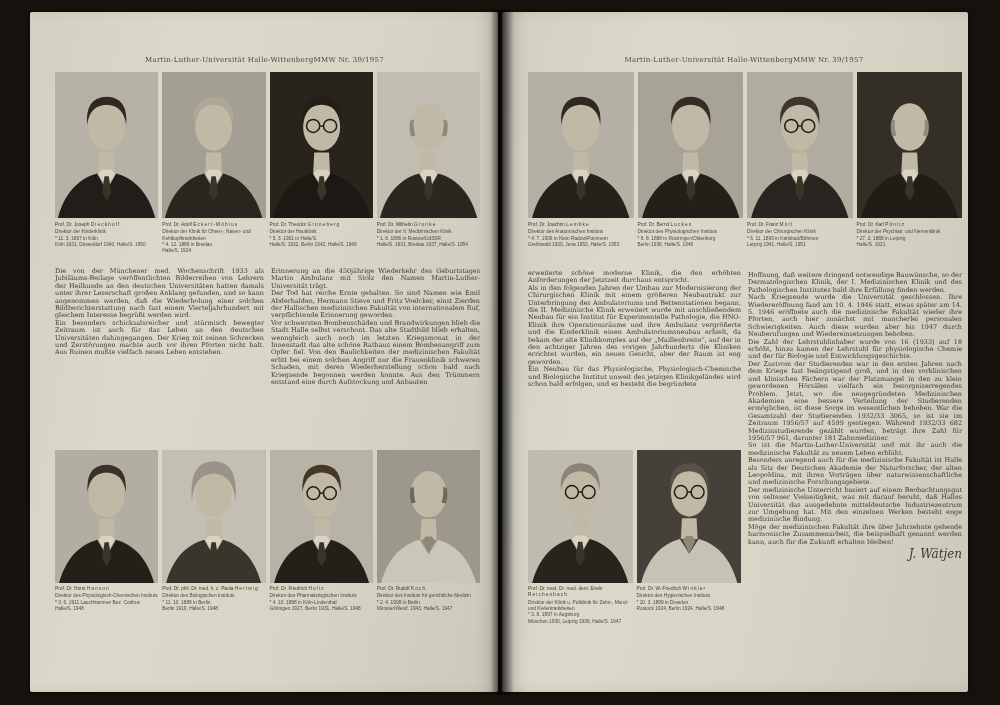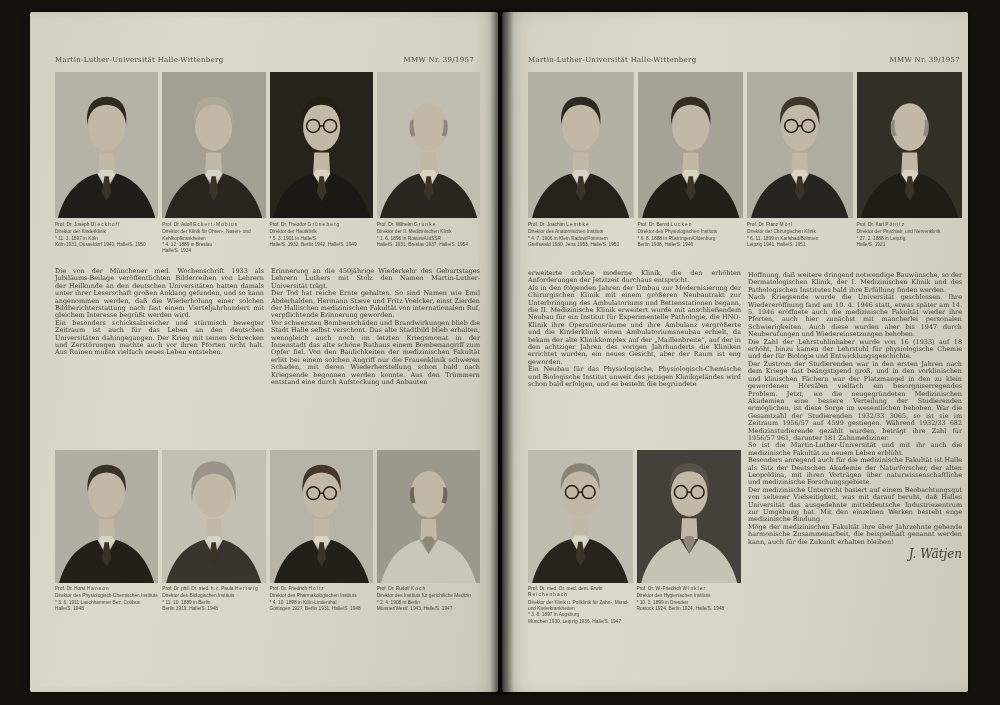--- a/index.html
+++ b/index.html
@@ -10,21 +10,21 @@
   }
   .page{
     position:absolute;top:12px;bottom:13px;
     background:linear-gradient(100deg,#d3d0c1 0%,#dcd9ca 28%,#d8d5c6 62%,#ccc9ba 100%);
     border-radius:2px;
   }
   .page-left{left:30px;width:468px;box-shadow:inset -14px 0 20px -12px rgba(0,0,0,.35), 0 0 6px rgba(0,0,0,.5);}
   .page-right{left:502px;width:466px;box-shadow:inset 16px 0 22px -12px rgba(0,0,0,.4), 0 0 6px rgba(0,0,0,.5);}
   .hdr{
     position:absolute;top:44px;left:25px;right:24px;
-    display:flex;justify-content:space-between;
+    display:flex;justify-content:center;
     font-size:7px;letter-spacing:.3px;color:#4c4638;
   }
   .photo-grid{position:absolute;display:grid;gap:4px;}
   .photo{height:100%;overflow:hidden;box-shadow:inset 0 0 14px rgba(0,0,0,.22);}
   .row1{top:60px;height:146px;grid-template-columns:repeat(4,1fr);}
   .row2{top:438px;height:133px;grid-template-columns:repeat(4,1fr);}
   .row2r{top:438px;height:133px;grid-template-columns:repeat(2,1fr);}
   .cap-grid{position:absolute;display:grid;gap:4px;}
   .cap1{top:210px;grid-template-columns:repeat(4,1fr);}
   .cap2{top:574px;grid-template-columns:repeat(4,1fr);}
@@ -118,21 +118,21 @@
         <div>* 1. 6. 1896 in Rostow/UdSSR</div>
         <div>Halle/S. 1931, Breslau 1937, Halle/S. 1954</div>
       </div>
     </div>
   <div class="cols" style="left:25px;width:425px;">
     <div class="col textcol">
         <p lang="de">Die von der Münchener med. Wochenschrift 1933 als Jubiläums-Beilage veröffentlichten Bilderreihen von Lehrern der Heilkunde an den deutschen Universitäten hatten damals unter ihrer Leserschaft großen Anklang gefunden, und so kann angenommen werden, daß die Wiederholung einer solchen Bildberichterstattung nach fast einem Vierteljahrhundert mit gleichem Interesse begrüßt werden wird.</p>
         <p lang="de">Ein besonders schicksalsreicher und stürmisch bewegter Zeitraum ist auch für das Leben an den deutschen Universitäten dahingegangen. Der Krieg mit seinen Schrecken und Zerstörungen machte auch vor ihren Pforten nicht halt. Aus Ruinen mußte vielfach neues Leben entstehen.</p>
       </div>
     <div class="col textcol">
-        <p lang="de">Erinnerung an die 450jährige Wiederkehr des Geburtstages Lehrern Luthers mit Stolz den Namen Martin-Luther-Universität trägt.</p>
+        <p lang="de">Erinnerung an die 450jährige Wiederkehr des Geburtstages Martin Ambulanz mit Stolz den Namen Martin-Luther-Universität trägt.</p>
         <p lang="de">Der Tod hat reiche Ernte gehalten. So sind Namen wie Emil Abderhalden, Hermann Stieve und Fritz Voelcker, einst Zierden der Hallischen medizinischen Fakultät von internationalem Ruf, verpflichtende Erinnerung geworden.</p>
         <p lang="de">Vor schwersten Bombenschäden und Brandwirkungen blieb die Stadt Halle selbst verschont. Das alte Stadtbild blieb erhalten, wenngleich auch noch im letzten Kriegsmonat in der Innenstadt das alte schöne Rathaus einem Bombenangriff zum Opfer fiel. Von den Baulichkeiten der medizinischen Fakultät erlitt bei einem solchen Angriff nur die Frauenklinik schweren Schaden, mit deren Wiederherstellung schon bald nach Kriegsende begonnen werden konnte. Aus den Trümmern entstand eine durch Aufstockung und Anbauten</p>
       </div>
   </div>
   <div class="photo-grid row2" style="left:25px;width:425px;">
       <div class="photo"><svg viewBox="0 0 100 138" preserveAspectRatio="xMidYMax slice" width="100%" height="100%">
     <rect width="100" height="138" fill="#b2aea2"></rect>
     <path d="M43,76 L57,76 L58,96 L42,96 Z" fill="#c2b8a6"></path>
     <ellipse cx="50" cy="52" rx="17.5" ry="22.5" fill="#c2b8a6"></ellipse>
     <path d="M31.5,50 Q29.5,24 50,23.5 Q70.5,24 68.5,50 Q66,31.5 50,31 Q34,31.5 31.5,50 Z" fill="#3a3226"></path>

